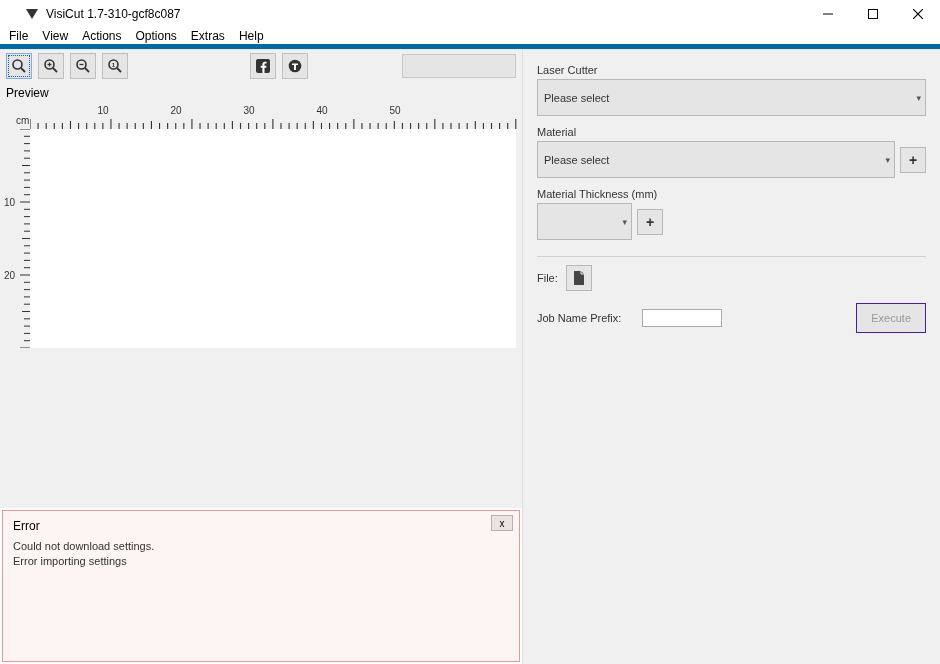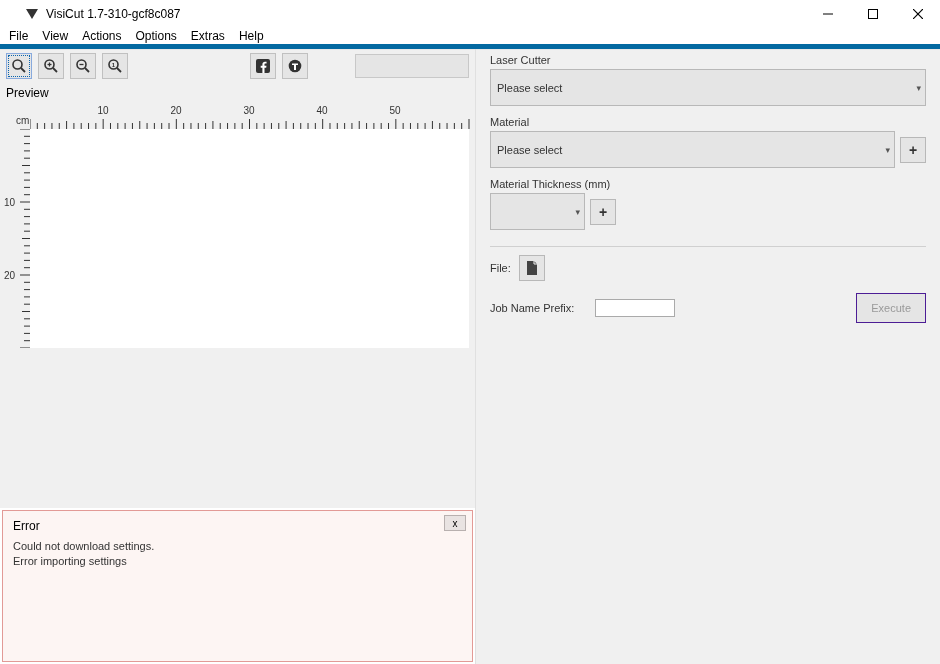--- a/index.html
+++ b/index.html
@@ -52,29 +52,29 @@
       color: #000;
       cursor: default;
     }
     
     .main {
       flex: 1;
       display: flex;
       min-height: 0;
     }
     .left-pane {
-      width: 476px;
+      width: 523px;
       display: flex;
       flex-direction: column;
       border-right: 1px solid #e0e0e0;
       min-height: 0;
     }
     .right-pane {
       flex: 1;
-      padding: 0 14px;
+      padding: 10px 14px;
       background: #f0f0f0;
       border-top: 1px solid #e8e8e8;
       display: flex;
       flex-direction: column;
     }
     
     .toolbar {
       display: flex;
       align-items: center;
       padding: 4px 6px;

